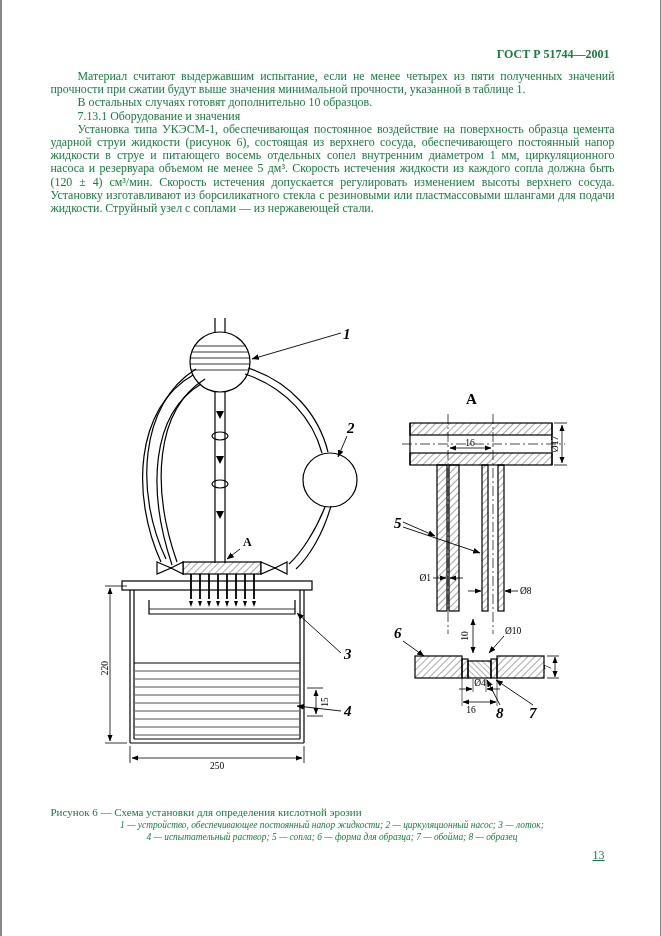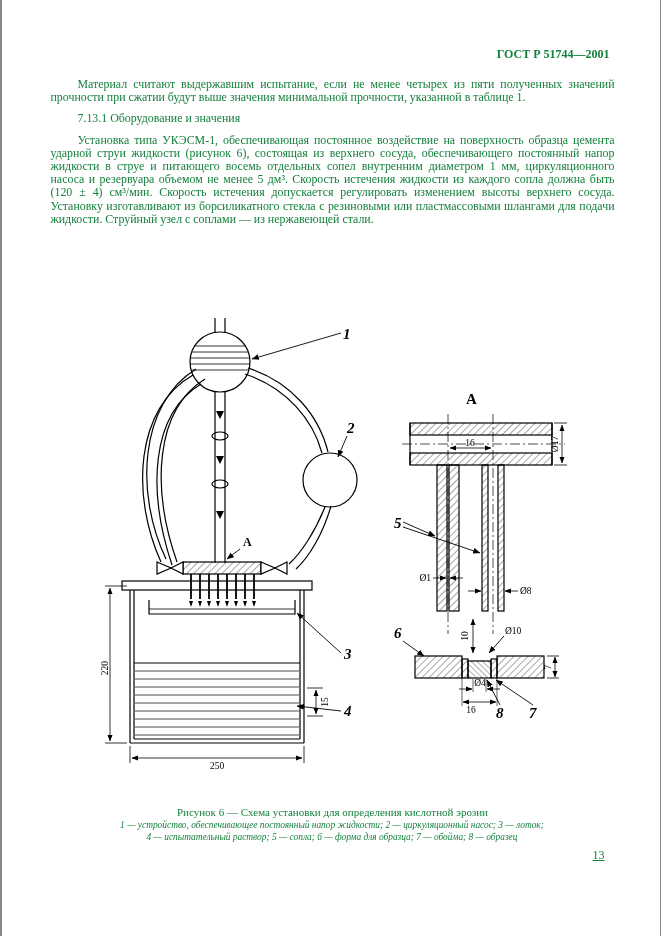--- a/index.html
+++ b/index.html
@@ -5,40 +5,41 @@
   * { margin:0; padding:0; box-sizing:border-box; }
   html,body { background:#888; }
   .page {
     position:relative; width:658px; height:936px; margin:0 auto;
     background:#fff; color:#15803d;
     font-family:"Liberation Serif", serif; overflow:hidden;
   }
   .doc-header { position:absolute; top:47px; right:50px; font-weight:bold; font-size:12px; }
   .body-text { position:absolute; top:70px; left:49px; width:564px;
                font-size:11.9px; line-height:13.2px; text-align:justify; }
-  .body-text p { text-indent:27px;margin-top:8px; }
+  .body-text p { text-indent:27px; }
   .figure-svg { position:absolute; left:95px; top:316px; }
   .legend { position:absolute; top:772px; left:40px; width:581px; text-align:center;
             font-style:italic; font-size:9.4px; line-height:11.5px;margin-top:48px; }
-  .caption { position:absolute; top:806px; left:49px; width:564px; text-align:center; font-size:11px; }
+  .caption { position:absolute; top:806px; left:49px; width:564px; text-align:left; font-size:11px; }
   .page-number { position:absolute; top:848px; right:55px; font-size:12px;text-decoration:underline; }
   svg text { font-family:"Liberation Serif", serif; fill:#000; stroke:none; }
   svg .callout { font-size:15px; font-style:italic; font-weight:bold; }
   svg .dim { font-size:9.5px; }
   svg .dtitle { font-size:15px; font-weight:bold; }
 </style>
 </head>
 <body>
 
 <div class="page">
 
   <div class="doc-header">ГОСТ Р 51744—2001</div>
 
   <div class="body-text">
     <p>Материал считают выдержавшим испытание, если не менее четырех из пяти полученных значений прочности при сжатии будут выше значения минимальной прочности, указанной в таблице 1.</p>
+    <p>В остальных случаях готовят дополнительно 10 образцов.</p>
     <p>7.13.1 Оборудование и значения</p>
     <p>Установка типа УКЭСМ-1, обеспечивающая постоянное воздействие на поверхность образца цемента ударной струи жидкости (рисунок 6), состоящая из верхнего сосуда, обеспечивающего постоянный напор жидкости в струе и питающего восемь отдельных сопел внутренним диаметром 1 мм, циркуляционного насоса и резервуара объемом не менее 5 дм³. Скорость истечения жидкости из каждого сопла должна быть (120 ± 4) см³/мин. Скорость истечения допускается регулировать изменением высоты верхнего сосуда. Установку изготавливают из борсиликатного стекла с резиновыми или пластмассовыми шлангами для подачи жидкости. Струйный узел с соплами — из нержавеющей стали.</p>
   </div>
 
   <svg class="figure-svg" width="470" height="455" viewBox="0 0 470 455">
     <defs>
       <pattern id="hatch" width="5" height="5" patternUnits="userSpaceOnUse" patternTransform="rotate(45)">
         <line x1="0" y1="0" x2="0" y2="5" stroke="#000" stroke-width="0.7"></line>
       </pattern>
       <pattern id="hatch2" width="4" height="4" patternUnits="userSpaceOnUse" patternTransform="rotate(-45)">

